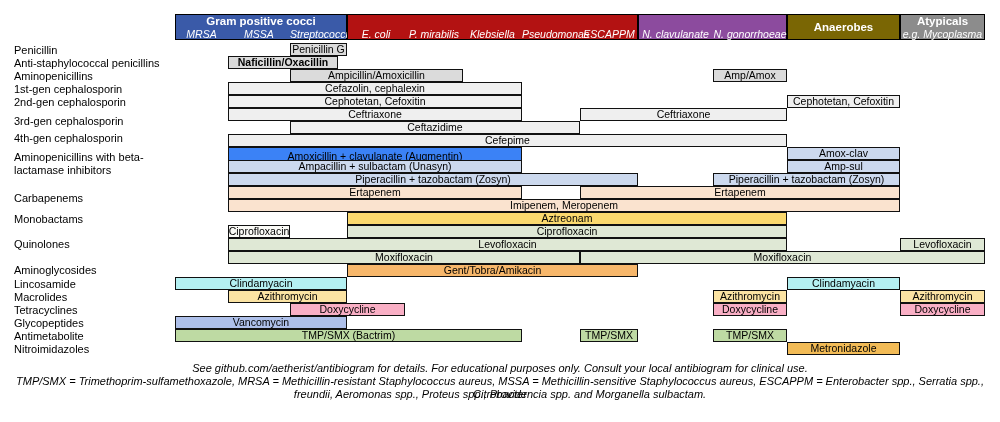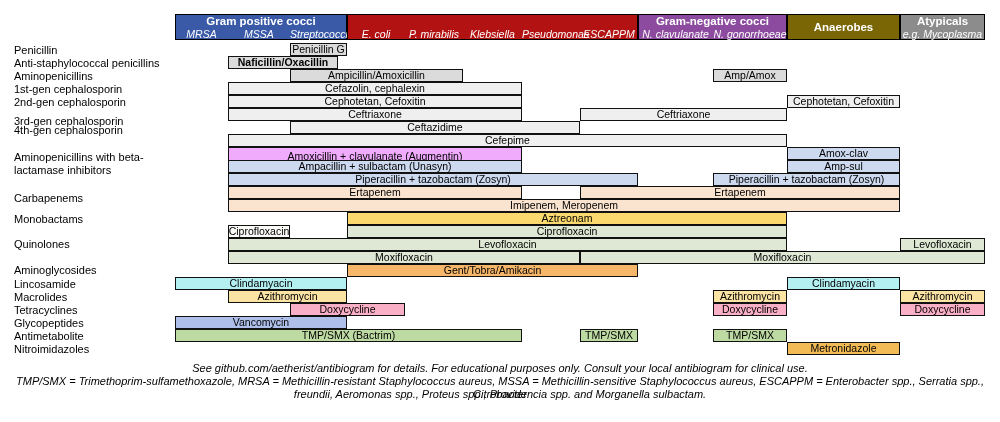--- a/index.html
+++ b/index.html
@@ -33,21 +33,20 @@
         <div class="sublabel" style="left: 114px; width: 57px;">Streptococci</div>
       </div>
       <div class="group" style="left: 347px; width: 291px; top: 14px; height: 26px; background: rgb(179, 18, 18);">
         <div class="sublabel" style="left: -1px; width: 58px;">E. coli</div>
         <div class="sublabel" style="left: 57px; width: 58px;">P. mirabilis</div>
         <div class="sublabel" style="left: 115px; width: 59px;">Klebsiella</div>
         <div class="sublabel" style="left: 174px; width: 58px;">Pseudomonas</div>
         <div class="sublabel" style="left: 232px; width: 58px;">ESCAPPM</div>
       </div>
       <div class="group" style="left: 638px; width: 149px; top: 14px; height: 26px; background: rgb(140, 75, 158);">
-        <div class="gname">Gram-negative cocci</div>
         <div class="sublabel" style="left: -1px; width: 75px;">N. clavulanate</div>
         <div class="sublabel" style="left: 74px; width: 74px;">N. gonorrhoeae</div>
       </div>
       <div class="group" style="left: 787px; width: 113px; top: 14px; height: 26px; background: rgb(122, 102, 4);">
         <div class="gname center-v">Anaerobes</div>
       </div>
       <div class="group" style="left: 900px; width: 85px; top: 14px; height: 26px; background: rgb(140, 140, 140);">
         <div class="gname">Atypicals</div>
         <div class="sublabel" style="left: -1px; width: 85px;">e.g. Mycoplasma</div>
       </div>
@@ -64,21 +63,21 @@
       </div>
       <div class="rowlabel" style="top: 83px;">
         <div>1st-gen cephalosporin</div>
       </div>
       <div class="rowlabel" style="top: 96px;">
         <div>2nd-gen cephalosporin</div>
       </div>
       <div class="rowlabel" style="top: 115px;">
         <div>3rd-gen cephalosporin</div>
       </div>
-      <div class="rowlabel" style="top: 124px;">
+      <div class="rowlabel" style="top: 132px;">
         <div>4th-gen cephalosporin</div>
       </div>
       <div class="rowlabel" style="top: 151px;">
         <div>Aminopenicillins with beta-</div>
         <div>lactamase inhibitors</div>
       </div>
       <div class="rowlabel" style="top: 192px;">
         <div>Carbapenems</div>
       </div>
       <div class="rowlabel" style="top: 213px;">
@@ -114,21 +113,21 @@
       <div class="bar" style="left: 228px; width: 110px; top: 56px; height: 13px; background: rgb(219, 219, 219); font-weight: bold;">Naficillin/Oxacillin</div>
       <div class="bar" style="left: 290px; width: 173px; top: 69px; height: 13px; background: rgb(219, 219, 219);">Ampicillin/Amoxicillin</div>
       <div class="bar" style="left: 713px; width: 74px; top: 69px; height: 13px; background: rgb(219, 219, 219);">Amp/Amox</div>
       <div class="bar" style="left: 228px; width: 294px; top: 82px; height: 13px; background: rgb(239, 239, 239);">Cefazolin, cephalexin</div>
       <div class="bar" style="left: 228px; width: 294px; top: 95px; height: 13px; background: rgb(239, 239, 239);">Cephotetan, Cefoxitin</div>
       <div class="bar" style="left: 787px; width: 113px; top: 95px; height: 13px; background: rgb(239, 239, 239);">Cephotetan, Cefoxitin</div>
       <div class="bar" style="left: 228px; width: 294px; top: 108px; height: 13px; background: rgb(239, 239, 239);">Ceftriaxone</div>
       <div class="bar" style="left: 580px; width: 207px; top: 108px; height: 13px; background: rgb(239, 239, 239);">Ceftriaxone</div>
       <div class="bar" style="left: 290px; width: 290px; top: 121px; height: 13px; background: rgb(239, 239, 239);">Ceftazidime</div>
       <div class="bar" style="left: 228px; width: 559px; top: 134px; height: 13px; background: rgb(239, 239, 239);">Cefepime</div>
-      <div class="bar" style="left: 228px; width: 294px; top: 147px; height: 19px; background: #f0abfc;">Amoxicillin + clavulanate (Augmentin)</div>
+      <div class="bar" style="left: 228px; width: 294px; top: 147px; height: 19px; background: #3b82f6;">Amoxicillin + clavulanate (Augmentin)</div>
       <div class="bar" style="left: 787px; width: 113px; top: 147px; height: 13px; background: rgb(204, 217, 238);">Amox-clav</div>
       <div class="bar" style="left: 228px; width: 294px; top: 160px; height: 13px; background: rgb(204, 217, 238);">Ampacillin + sulbactam (Unasyn)</div>
       <div class="bar" style="left: 787px; width: 113px; top: 160px; height: 13px; background: rgb(204, 217, 238);">Amp-sul</div>
       <div class="bar" style="left: 228px; width: 410px; top: 173px; height: 13px; background: rgb(204, 217, 238);">Piperacillin + tazobactam (Zosyn)</div>
       <div class="bar" style="left: 713px; width: 187px; top: 173px; height: 13px; background: rgb(204, 217, 238);">Piperacillin + tazobactam (Zosyn)</div>
       <div class="bar" style="left: 228px; width: 294px; top: 186px; height: 13px; background: rgb(250, 227, 207);">Ertapenem</div>
       <div class="bar" style="left: 580px; width: 320px; top: 186px; height: 13px; background: rgb(250, 227, 207);">Ertapenem</div>
       <div class="bar" style="left: 228px; width: 672px; top: 199px; height: 13px; background: rgb(250, 227, 207);">Imipenem, Meropenem</div>
       <div class="bar" style="left: 347px; width: 440px; top: 212px; height: 13px; background: rgb(251, 217, 110);">Aztreonam</div>
       <div class="bar" style="left: 228px; width: 62px; top: 225px; height: 13px; background: rgb(251, 251, 247);">Ciprofloxacin</div>

